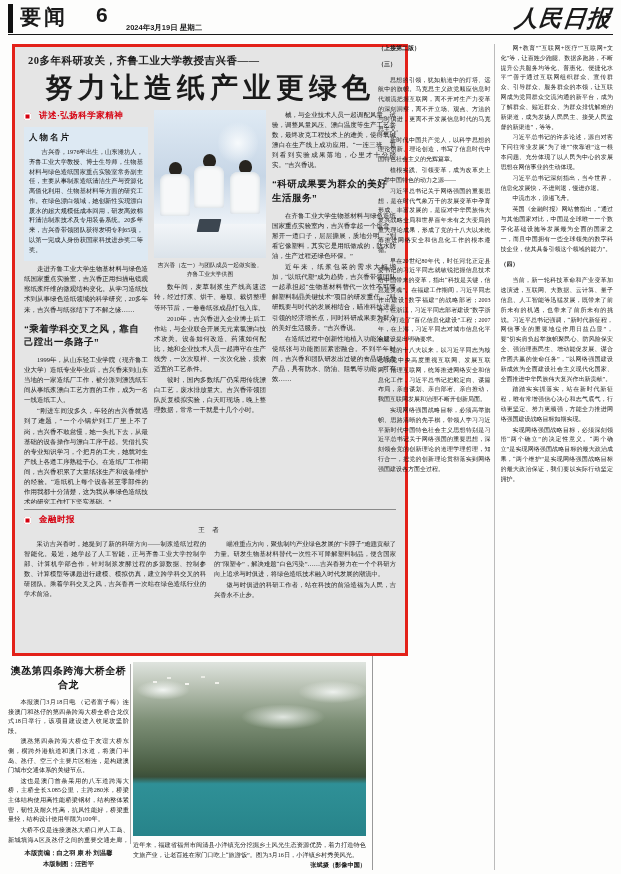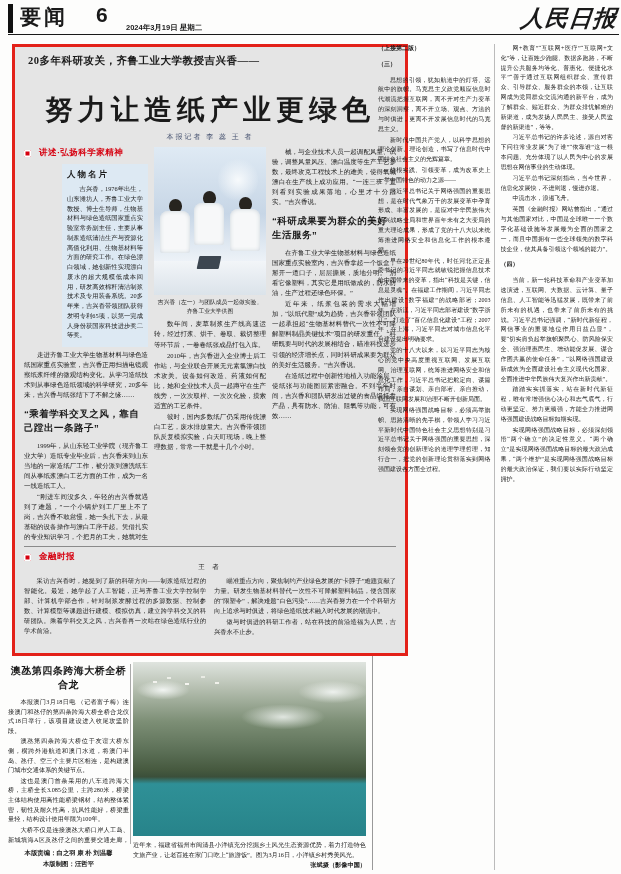--- a/index.html
+++ b/index.html
@@ -1,45 +1,45 @@
 <!DOCTYPE html>
 <html><head>
 <meta charset="utf-8">
 <style>
   html,body{margin:0;padding:0;background:#777;}
   .page{position:relative;width:621px;height:874px;background:#fdfdfc;overflow:hidden;
         font-family:"Liberation Serif","DejaVu Serif",serif;color:#1a1a1a;}
   
-  .hdr{position:absolute;left:8px;top:3px;width:605px;height:31px;border-bottom:1.5px solid #1a1a1a;padding-left:6px;}
+  .hdr{position:absolute;left:8px;top:3px;width:605px;height:31px;border-bottom:1.5px solid #1a1a1a;}
   .hdr-bar{position:absolute;left:0;top:1px;width:5px;height:29px;background:#111;}
   .hdr-sec{position:absolute;left:12px;top:0;font-family:"Liberation Sans","DejaVu Sans",sans-serif;
            font-weight:900;font-size:21px;letter-spacing:3px;}
   .hdr-num{position:absolute;left:88px;top:0;font-family:"Liberation Sans","DejaVu Sans",sans-serif;
            font-weight:700;font-size:21px;}
   .hdr-date{position:absolute;left:118px;top:20px;font-size:7.5px;font-weight:700;
             font-family:"Liberation Sans","DejaVu Sans",sans-serif;}
   .masthead{position:absolute;right:2px;top:0px;font-size:23px;font-weight:900;font-style:italic;
             font-family:"Liberation Serif","DejaVu Serif",serif;letter-spacing:1px;transform:skewX(-6deg);}
   
   .vrule{position:absolute;width:1px;background:#999;}
   
   .feature{position:absolute;left:12px;top:44px;width:396px;height:612px;border:3px solid #e32119;
            background:#e5e5e5;box-sizing:border-box;padding:5px 9px 20px 9px;}
   .kicker{font-size:10.5px;font-weight:700;margin:2px 0 0 4px;letter-spacing:.5px;}
   .headline{font-family:"Liberation Sans","DejaVu Sans",sans-serif;font-weight:900;font-size:28px;
-            text-align:center;letter-spacing:5px;margin:23px 0 3px 0;}
+            text-align:center;letter-spacing:5px;margin:1px 0 3px 0;}
   .byline{text-align:center;font-size:7px;color:#44506e;letter-spacing:2px;margin-bottom:5px;}
   .fcols{display:flex;gap:6px;height:394px;overflow:hidden;}
   .fcol{flex:1 1 0;overflow:hidden;}
   .fcol-mid{flex:0 0 112px;overflow:hidden;}
   .series-label{color:#d6000f;font-family:Liberation Serif, serif;
                 font-weight:900;font-size:8.5px;letter-spacing:.5px;display:flex;align-items:center;gap:8px;}
   .red-ico{display:inline-block;width:7px;height:7px;background:#d6000f;border-radius:1px;
            box-shadow:inset 0 0 0 1.5px #fff,inset 0 0 0 3px #d6000f;}
-  .card{background:#dde9f3;margin-top:5px;padding:5px 5px 6px 5px;margin-left:38px;}
+  .card{background:#dde9f3;margin-top:5px;padding:5px 5px 6px 5px;}
   .card-title{font-family:"Liberation Sans","DejaVu Sans",sans-serif;font-weight:900;font-size:8.5px;
               letter-spacing:2px;margin-bottom:3px;}
   .card p,.body p{font-size:6.3px;line-height:1.55;text-align:justify;text-indent:2em;margin:0 0 1px 0;}
   .body p{font-size:6.5px;}
   .subhead{font-family:"Liberation Sans","DejaVu Sans",sans-serif;font-weight:900;font-size:9.5px;
            line-height:1.45;margin:7px 0 6px 0;letter-spacing:.5px;}
   
   .labphoto{position:relative;width:112px;height:148px;overflow:hidden;
             background:linear-gradient(180deg,#dfeaf4 0%,#c7d6e6 45%,#eef3f8 78%,#e3ecf4 100%);}
   .labphoto .glow{position:absolute;right:8px;top:10px;width:40px;height:46px;border-radius:50%;
@@ -107,21 +107,20 @@
     <div class="masthead">人民日报</div>
   </div>
 
   <div class="vrule" style="left:372px;top:44px;height:826px;"></div>
   <div class="vrule" style="left:494px;top:44px;height:826px;background:#bbb;"></div>
   <div class="vrule" style="left:130px;top:664px;height:180px;background:#aaa;"></div>
 
   <div class="feature">
     <div class="kicker">20多年科研攻关，齐鲁工业大学教授吉兴香——</div>
     <div class="headline">努力让造纸产业更绿色</div>
-    <div class="byline">本报记者 李 蕊 王 者</div>
 
     <div class="fcols">
 
       <div class="fcol">
         <div class="series-label">
           <span class="red-ico"></span>
           <span>讲述·弘扬科学家精神</span>
         </div>
         <div class="card">
           <div class="card-title">人物名片</div>

